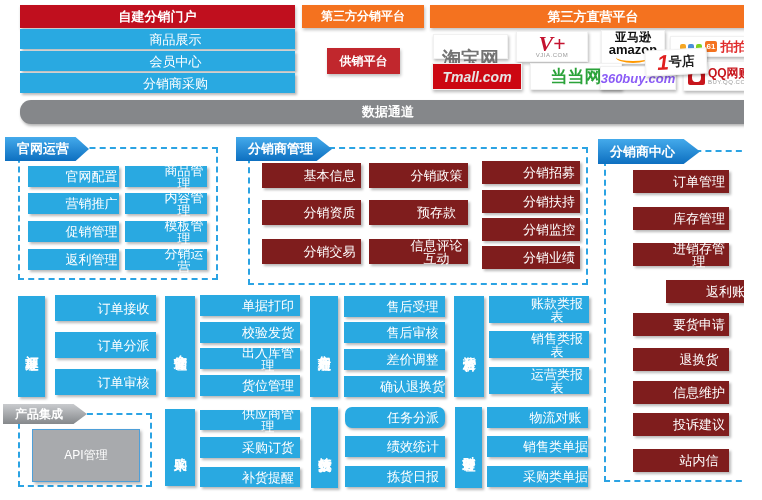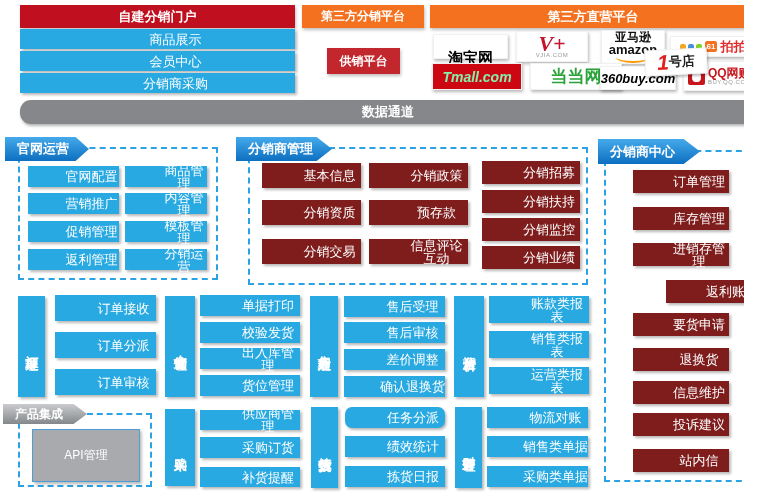--- a/index.html
+++ b/index.html
@@ -22,35 +22,35 @@
   .arrow{display:flex;align-items:center;padding-left:12px;color:#fff;font-weight:bold;
          font-size:13px;clip-path:polygon(0 0,84% 0,100% 50%,84% 100%,0 100%);
          background:linear-gradient(180deg,#44AAEB,#0D6FC0);z-index:3;}
   .arrow.gray{background:linear-gradient(180deg,#C9CBCE,#85888B);color:#fff;}
   .graybar{background:#85878A;display:flex;align-items:center;justify-content:center;
            color:#fff;font-size:13px;font-weight:bold;box-shadow:1px 2px 3px rgba(0,0,0,.3);}
   .chip{background:#fff;display:flex;align-items:center;justify-content:center;
         box-shadow:1px 2px 3px rgba(0,0,0,.28);border:1px solid #f1f1f1;}
   .apibox{background:#A8AAAD;border:1px solid #4E9FD8;display:flex;align-items:center;
           justify-content:center;color:#fff;font-size:12px;box-shadow:1.5px 2px 3px rgba(0,0,0,.3);}
-  .tb-red{color:#000000;font-weight:bold;font-size:15px;margin-top:24px;}
+  .tb-red{color:#737373;font-weight:bold;font-size:19px;margin-top:24px;}
   .vjia-v{color:#C4122F;font-weight:bold;font-style:italic;font-size:22px;
           font-family:"Liberation Serif",serif;line-height:.8;}
   .vjia-sub{color:#999;font-size:6px;letter-spacing:.5px;}
   .amz-cn{color:#111;font-size:12px;font-weight:bold;line-height:1;}
   .amz-en{color:#111;font-size:13px;font-weight:bold;line-height:1;}
   .amz-arc{width:34px;height:6px;border-bottom:2px solid #F90;border-radius:0 0 60% 60%/0 0 100% 100%;}
   .pp-dot{width:6px;height:6px;border-radius:2px;display:inline-block;margin-right:2px;}
   .pp-chip{background:#F4721F;color:#fff;font-size:8px;font-weight:bold;padding:1px 2px;border-radius:2px;margin:0 3px 0 1px;}
   .pp-label{color:#E02B2B;font-weight:bold;font-size:13px;}
   .yhd-num{color:#E01F1F;font-weight:bold;font-style:italic;font-size:21px;line-height:.8;}
   .yhd-rest{color:#222;font-weight:bold;font-size:13px;}
-  .tmall{background:#CC0712;color:#86efac;font-weight:bold;font-style:italic;font-size:14px;}
+  .tmall{background:#CC0712;color:#e5e5e5;font-weight:bold;font-style:italic;font-size:14px;}
   .dd{color:#2BA33A;font-weight:bold;font-size:17px;}
-  .jd{color:#000000;font-weight:bold;font-style:italic;font-size:13px;}
+  .jd{color:#8b5cf6;font-weight:bold;font-style:italic;font-size:13px;}
   .qq-sq{width:17px;height:17px;background:#C8161D;border-radius:2px;margin-right:3px;
          display:flex;align-items:center;justify-content:center;}
   .qq-pg{width:9px;height:11px;background:#fff;border-radius:50% 50% 40% 40%;}
   .qq-name{color:#C8161D;font-weight:bold;font-size:12px;line-height:1;}
   .qq-sub{color:#9a9a9a;font-size:6px;letter-spacing:.5px;}
 </style>
 </head>
 <body>
 
 <div class="stage">

